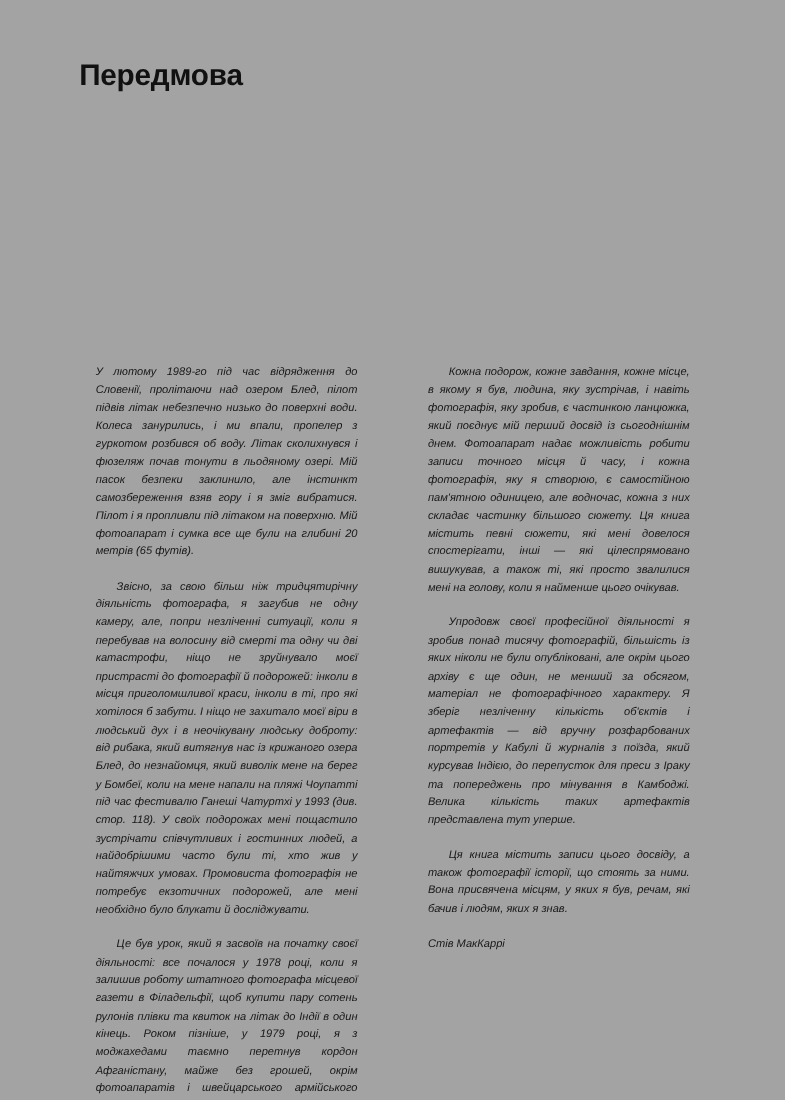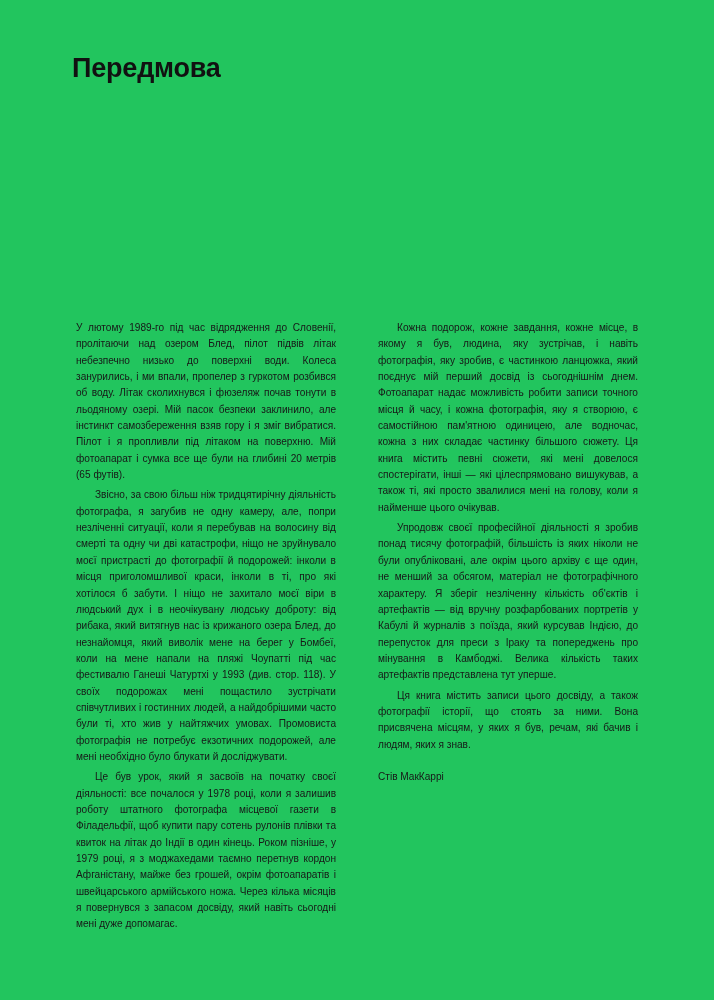--- a/index.html
+++ b/index.html
@@ -11,21 +11,21 @@
     width: 714px;
     height: 1000px;
     position: relative;
     font-family: "Liberation Sans", sans-serif;
     color: #1a1a1a;
     overflow: hidden;
   }
   .page {
     position: absolute;
     inset: 0;
-    background: #22c55e;
+    background: #a3a3a3;
   }
   .page-title {
     position: absolute;
     left: 72px;
     top: 36px;
     font-size: 27px;
     font-weight: 700;
     letter-spacing: -0.2px;
     color: #111111;
     line-height: 1.1;
@@ -36,27 +36,28 @@
     top: 316px;
     width: 570px;
     display: flex;
     gap: 34px;
     align-items: flex-start;
   }
   .col {
     width: 268px;
   }
   .col p {
-    margin: 4px;
+    margin: 15px;
     font-size: 10.1px;
     line-height: 16.35px;
     text-align: justify;
     text-justify: inter-word;
     color: #171717;
     hyphens: manual;
+    font-style: italic;
   }
   .col p.indent {
     text-indent: 19px;
   }
   .signature {
     margin-top: 16px !important;
     text-align: right;
     font-size: 10.1px;
     line-height: 16.35px;
     color: #171717;

